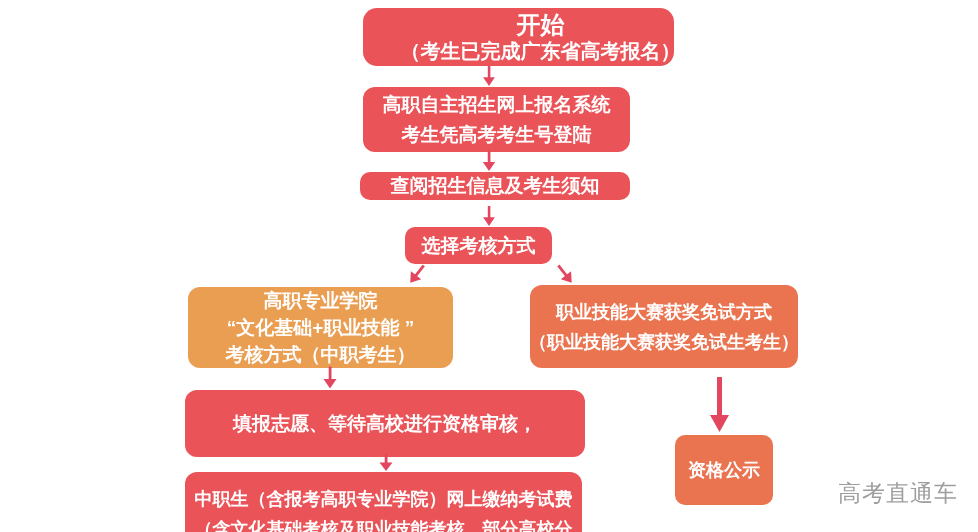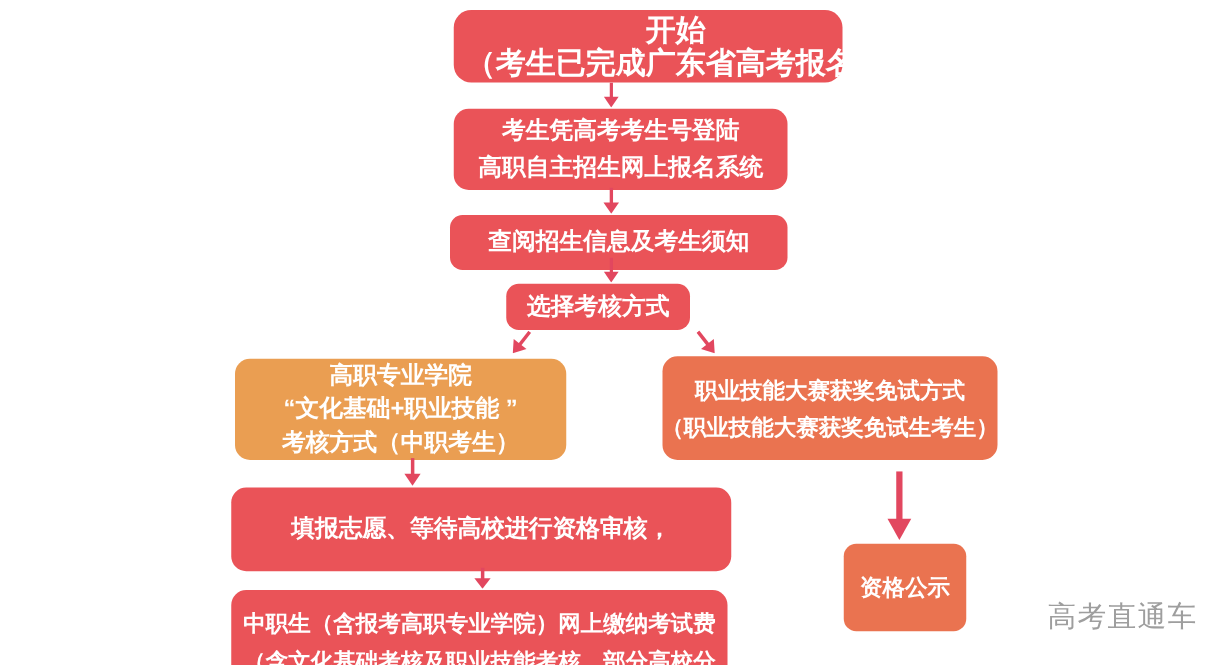--- a/index.html
+++ b/index.html
@@ -24,23 +24,23 @@
     font-size: 19px;
     line-height: 30px;
   }
   .node .ln { white-space: nowrap; }
   .bg-red    { background: var(--red); }
   .bg-orange { background: var(--orange); }
   .bg-coral  { background: var(--coral); }
 
   .node-start      { left: 363px; top: 8px;   width: 267px; height: 58px; border-radius: 14px; padding-left: 44px; }
   .node-start .title { font-size: 24px; line-height: 28px; }
-  .node-start .ln  { font-size: 24px; line-height: 24px; }
+  .node-start .ln  { font-size: 20px; line-height: 24px; }
   .node-login      { left: 363px; top: 87px;  width: 267px; height: 65px; }
-  .node-read       { left: 360px; top: 172px; width: 270px; height: 44px; border-radius: 10px; }
+  .node-read       { left: 360px; top: 172px; width: 270px; height: 28px; border-radius: 10px; }
   .node-choose     { left: 405px; top: 227px; width: 147px; height: 37px; border-radius: 10px; }
   .node-method-college { left: 188px; top: 287px; width: 265px; height: 81px; line-height: 27px; }
   .node-method-exempt  { left: 530px; top: 285px; width: 268px; height: 83px; font-size: 18px; }
   .node-apply      { left: 185px; top: 390px; width: 400px; height: 67px; gap: 24px; }
   .node-pay        { left: 185px; top: 472px; width: 397px; height: 92px; font-size: 18px; justify-content: flex-start; padding-top: 12px; box-sizing: border-box; }
   .node-publicity  { left: 675px; top: 435px; width: 98px;  height: 70px; font-size: 18px; line-height: 28px; border-radius: 10px; }
 
   .arrow { position: absolute; }
   .arrow svg { display: block; width: 100%; height: 100%; }
   .arrow-1   { left: 480px; top: 66px;  width: 18px; height: 20px; }
@@ -72,22 +72,22 @@
   </div>
 
   <div class="arrow arrow-1">
     <svg viewBox="0 0 18 22">
         <rect x="7.7" y="0" width="2.8" height="14" fill="var(--arrow)"></rect>
         <polygon points="2.5,12.5 15.5,12.5 9,22" fill="var(--arrow)"></polygon>
       </svg>
   </div>
 
   <div class="node bg-red node-login">
+    <div class="ln">高职自主招生网上报名系统</div>
     <div class="ln">考生凭高考考生号登陆</div>
-    <div class="ln">高职自主招生网上报名系统</div>
   </div>
 
   <div class="arrow arrow-2">
     <svg viewBox="0 0 18 22">
         <rect x="7.7" y="0" width="2.8" height="14" fill="var(--arrow)"></rect>
         <polygon points="2.5,12.5 15.5,12.5 9,22" fill="var(--arrow)"></polygon>
       </svg>
   </div>
 
   <div class="node bg-red node-read">

